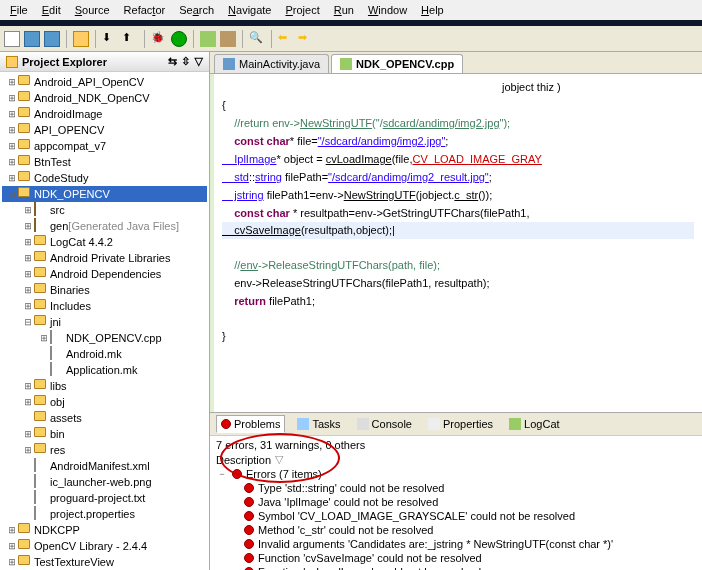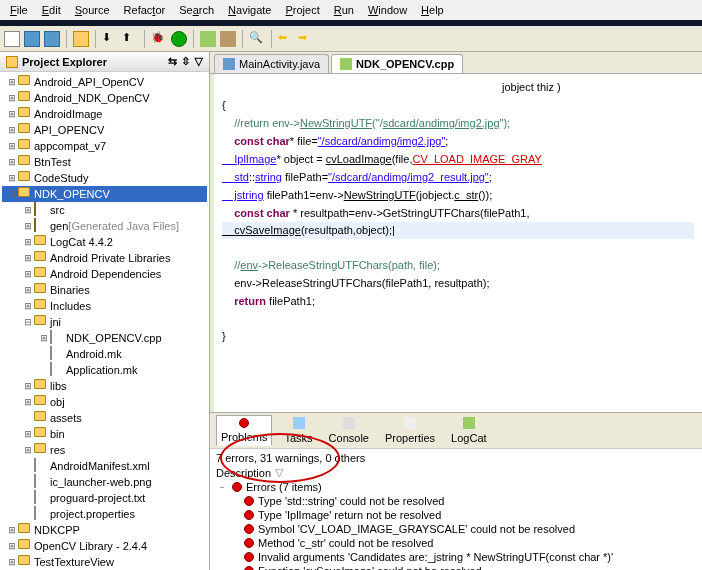--- a/index.html
+++ b/index.html
@@ -31,21 +31,21 @@
 .code pre { font-family: Consolas, monospace; font-size: 13px; line-height: 17px; white-space: pre; }
 .kw { color: #7f0055; font-weight: bold; }
 .str { color: #2a00ff; }
 .lnk { color: #2a00ff; text-decoration: underline; }
 .cmt { color: #3f7f5f; }
 .fn { text-decoration: underline; }
 .de { color: #000; }
 .hlrow { background: #e8f0fe; display:block; }
 .bottom { height: 160px; border-top: 1px solid #aaa; background: #fff; display: flex; flex-direction: column; }
 .btabs { display: flex; gap: 8px; padding: 2px 6px; border-bottom: 1px solid #ccc; background: #ece9d8; }
-.btab { display: flex; align-items: center; gap: 3px; padding: 2px 4px; flex-direction: column; }
+.btab { display: flex; align-items: center; gap: 3px; padding: 2px 4px; }
 .btab.active { background: #fff; border: 1px solid #aaa; border-bottom-color: #fff; }
 .problems-body { flex: 1; overflow: auto; padding: 2px 6px; font-size: 11px; }
 .problems-body .row { display: flex; align-items: center; gap: 4px; padding: 1px 0; }
 .err-ico { width:10px; height:10px; border-radius:50%; background:#d00; border:1px solid #800; }
 .exp2 { width:12px; text-align:center; color:#666; font-size:9px; }
 .circle-anno { position:absolute; border:2px solid #c00; border-radius:50%; width:120px; height:50px; pointer-events:none; }
 .mini-ico { width:12px; height:12px; display:inline-block; }
 </style>
 </head>
 <body>
@@ -318,21 +318,21 @@
             <span class="err-ico"></span>
             <span>Errors (7 items)</span>
           </div>
         <div id="errlist">
             <div class="row" style="padding-left: 28px;">
               <span class="err-ico"></span>
               <span>Type 'std::string' could not be resolved</span>
             </div>
             <div class="row" style="padding-left: 28px;">
               <span class="err-ico"></span>
-              <span>Type 'IplImage' return not be resolved</span>
+              <span>Java 'IplImage' could not be resolved</span>
             </div>
             <div class="row" style="padding-left: 28px;">
               <span class="err-ico"></span>
               <span>Symbol 'CV_LOAD_IMAGE_GRAYSCALE' could not be resolved</span>
             </div>
             <div class="row" style="padding-left: 28px;">
               <span class="err-ico"></span>
               <span>Method 'c_str' could not be resolved</span>
             </div>
             <div class="row" style="padding-left: 28px;">

